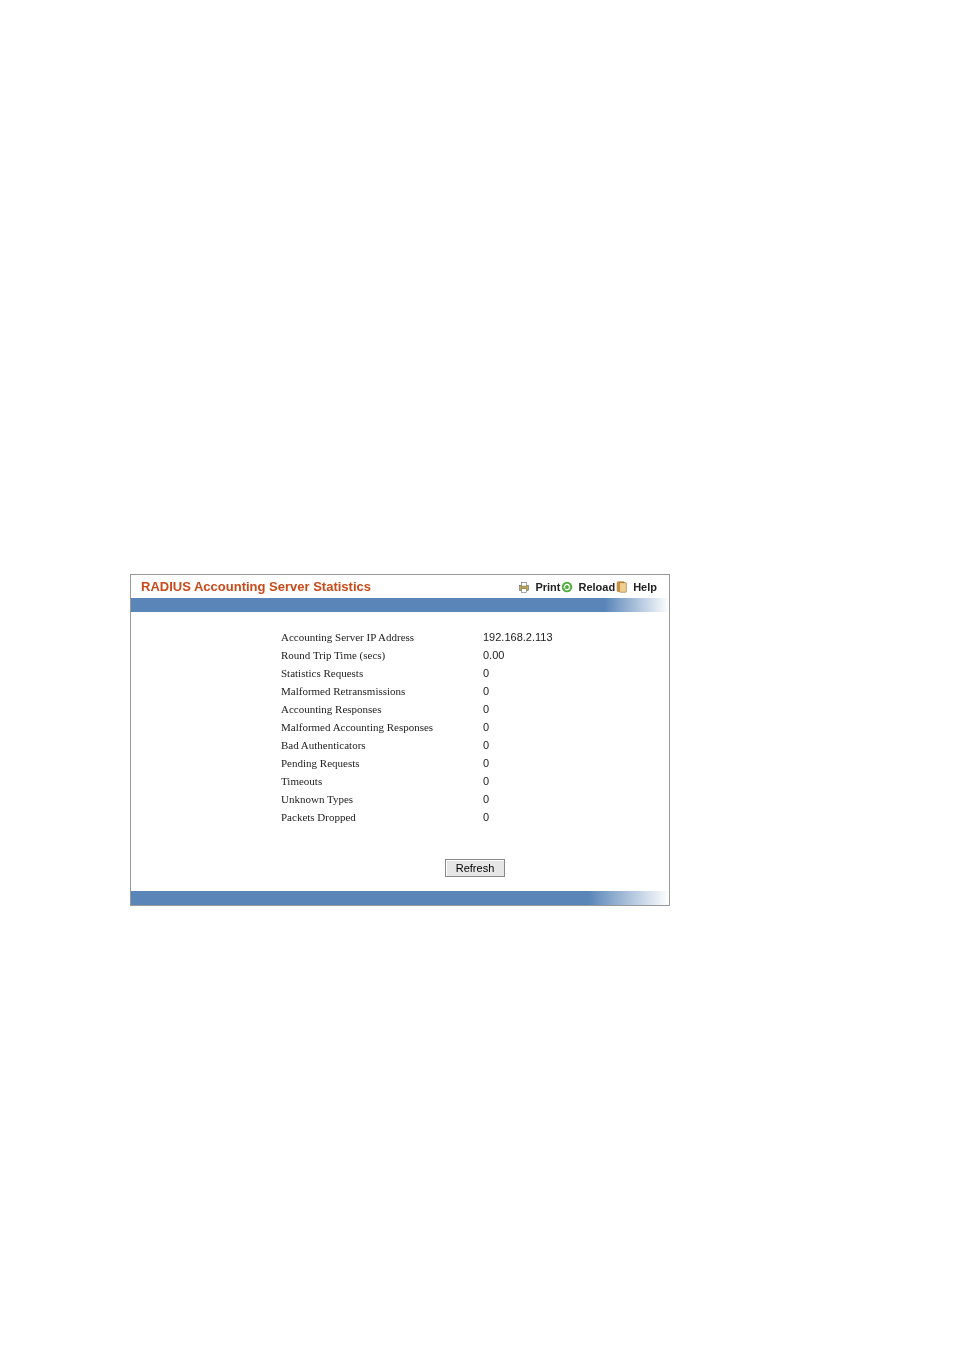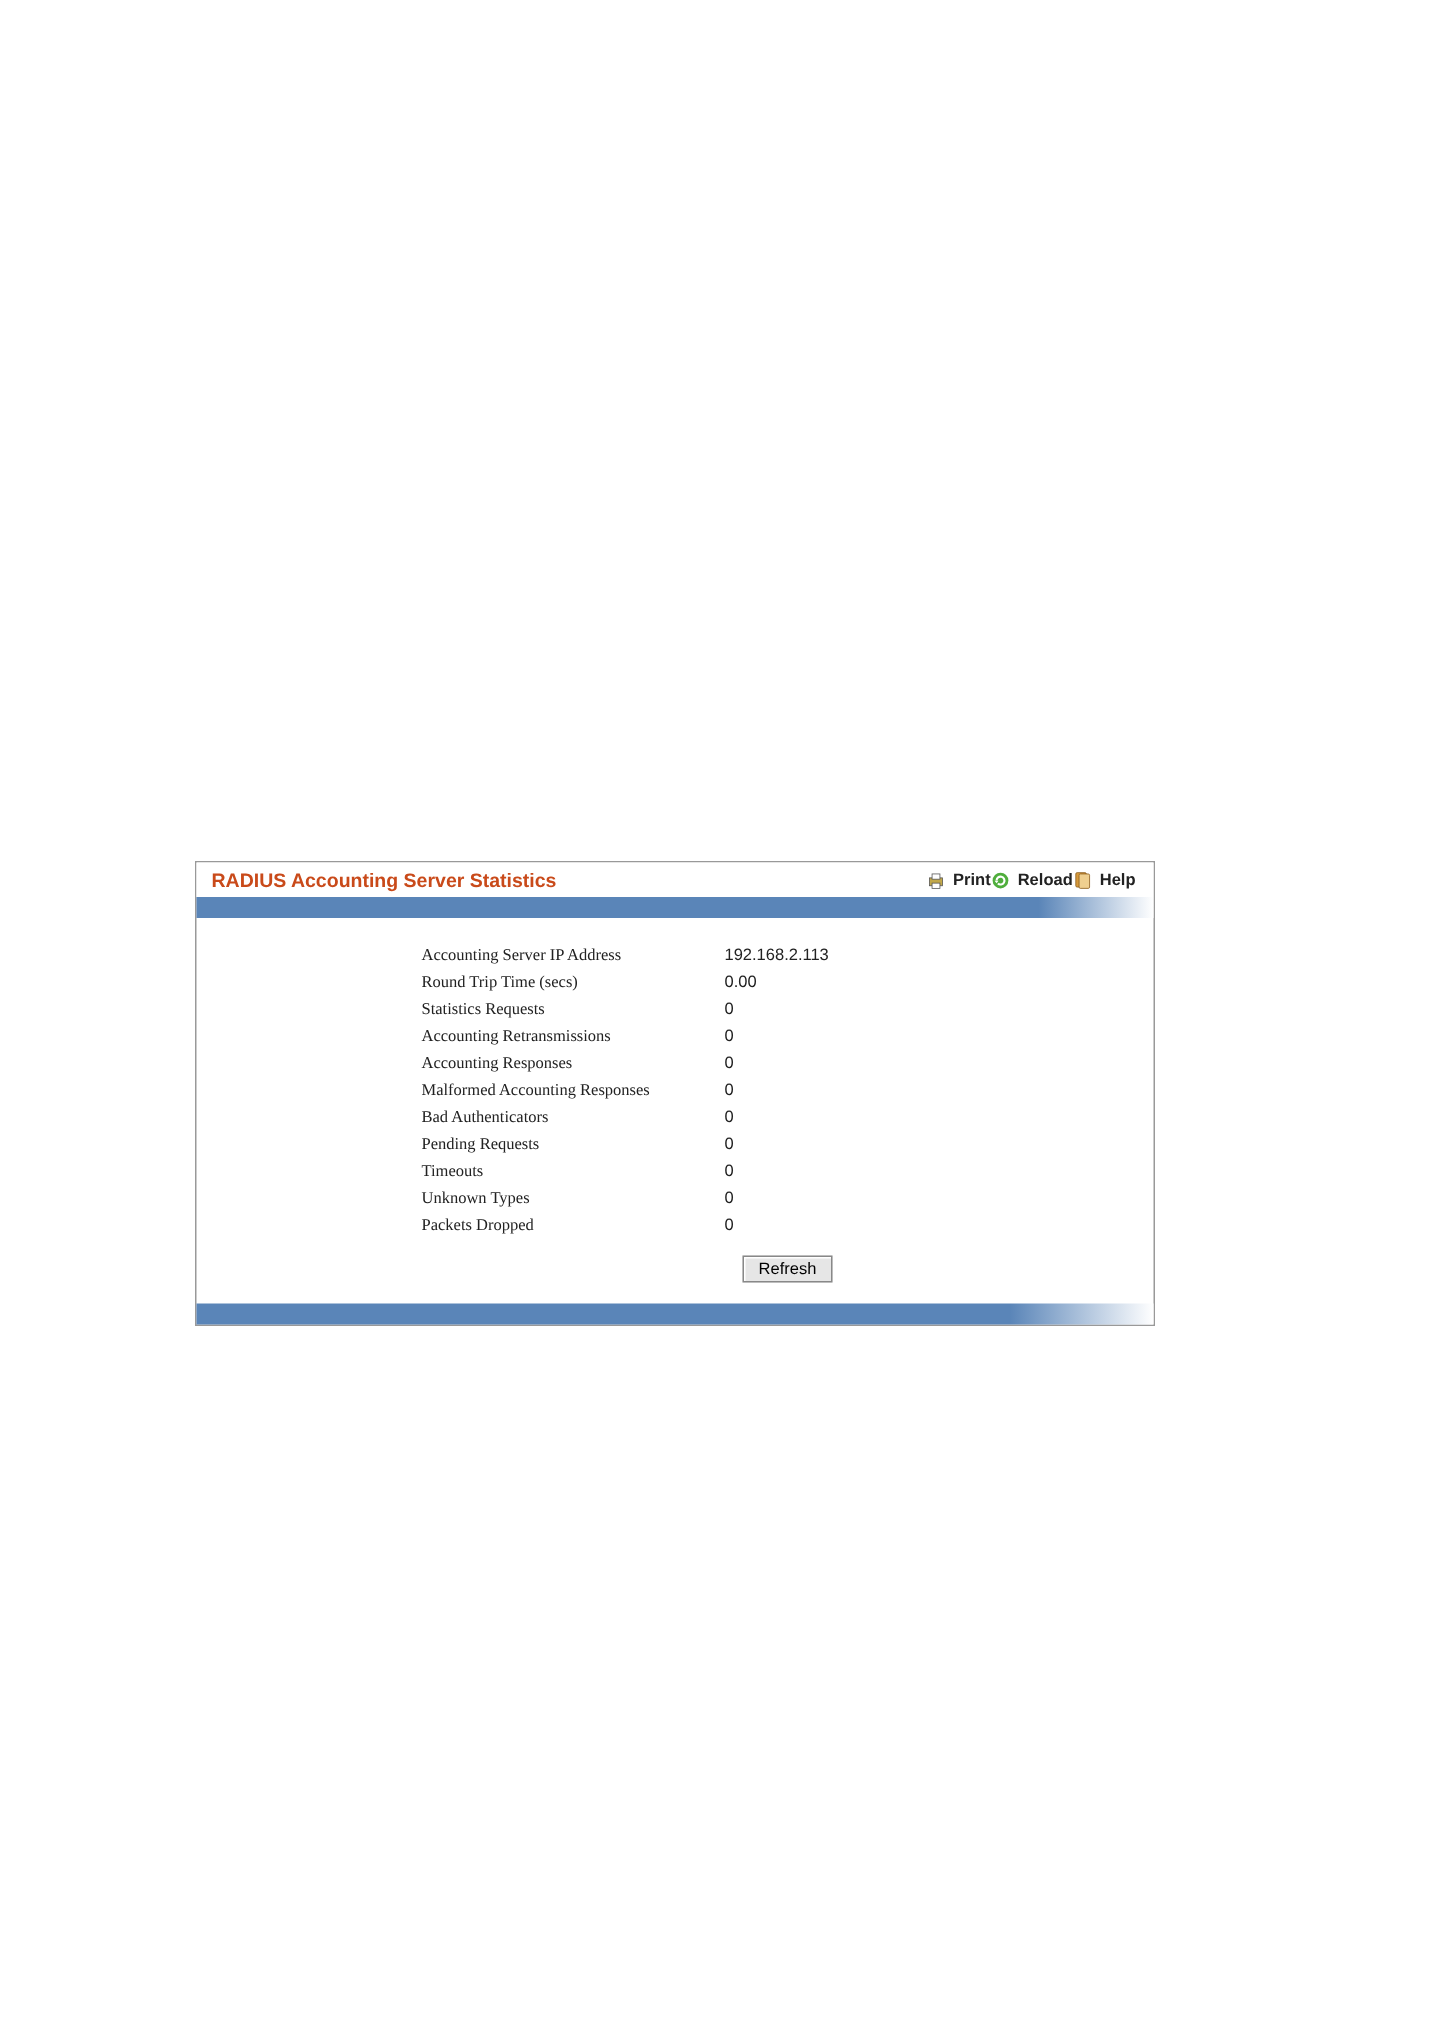--- a/index.html
+++ b/index.html
@@ -7,21 +7,21 @@
     font-family: Arial, Helvetica, sans-serif;
     background: #ffffff;
     width: 954px;
     height: 1350px;
     position: relative;
   }
   .panel {
     position: absolute;
     left: 130px;
     top: 574px;
-    width: 640px;
+    width: 540px;
     border: 1px solid #999;
     background: #fff;
   }
   .header {
     display: flex;
     align-items: center;
     justify-content: space-between;
     padding: 4px 12px 4px 10px;
     background: #fff;
   }
@@ -71,21 +71,21 @@
     padding-left: 150px;
     font-family: Liberation Serif, serif;
   }
   .value {
     flex: 0 0 auto;
     text-align: left;
     padding-left: 12px;
   }
   .btn-row {
     text-align: center;
-    margin-top: 10px;
+    margin-top: 32px;
   }
   .btn {
     font-size: 11px;
     padding: 2px 10px;
     background: #e6e6e6;
     border: 1px solid #888;
     border-radius: 0;
     cursor: pointer;
     box-shadow: inset 1px 1px 0 #fff;
     display: inline-block;
@@ -140,21 +140,21 @@
     </div>
     <div class="row">
       <span class="label">Round Trip Time (secs)</span>
       <span class="value">0.00</span>
     </div>
     <div class="row">
       <span class="label">Statistics Requests</span>
       <span class="value">0</span>
     </div>
     <div class="row">
-      <span class="label">Accounting Retransmissions</span>
+      <span class="label">Malformed Retransmissions</span>
       <span class="value">0</span>
     </div>
     <div class="row">
       <span class="label">Accounting Responses</span>
       <span class="value">0</span>
     </div>
     <div class="row">
       <span class="label">Malformed Accounting Responses</span>
       <span class="value">0</span>
     </div>

